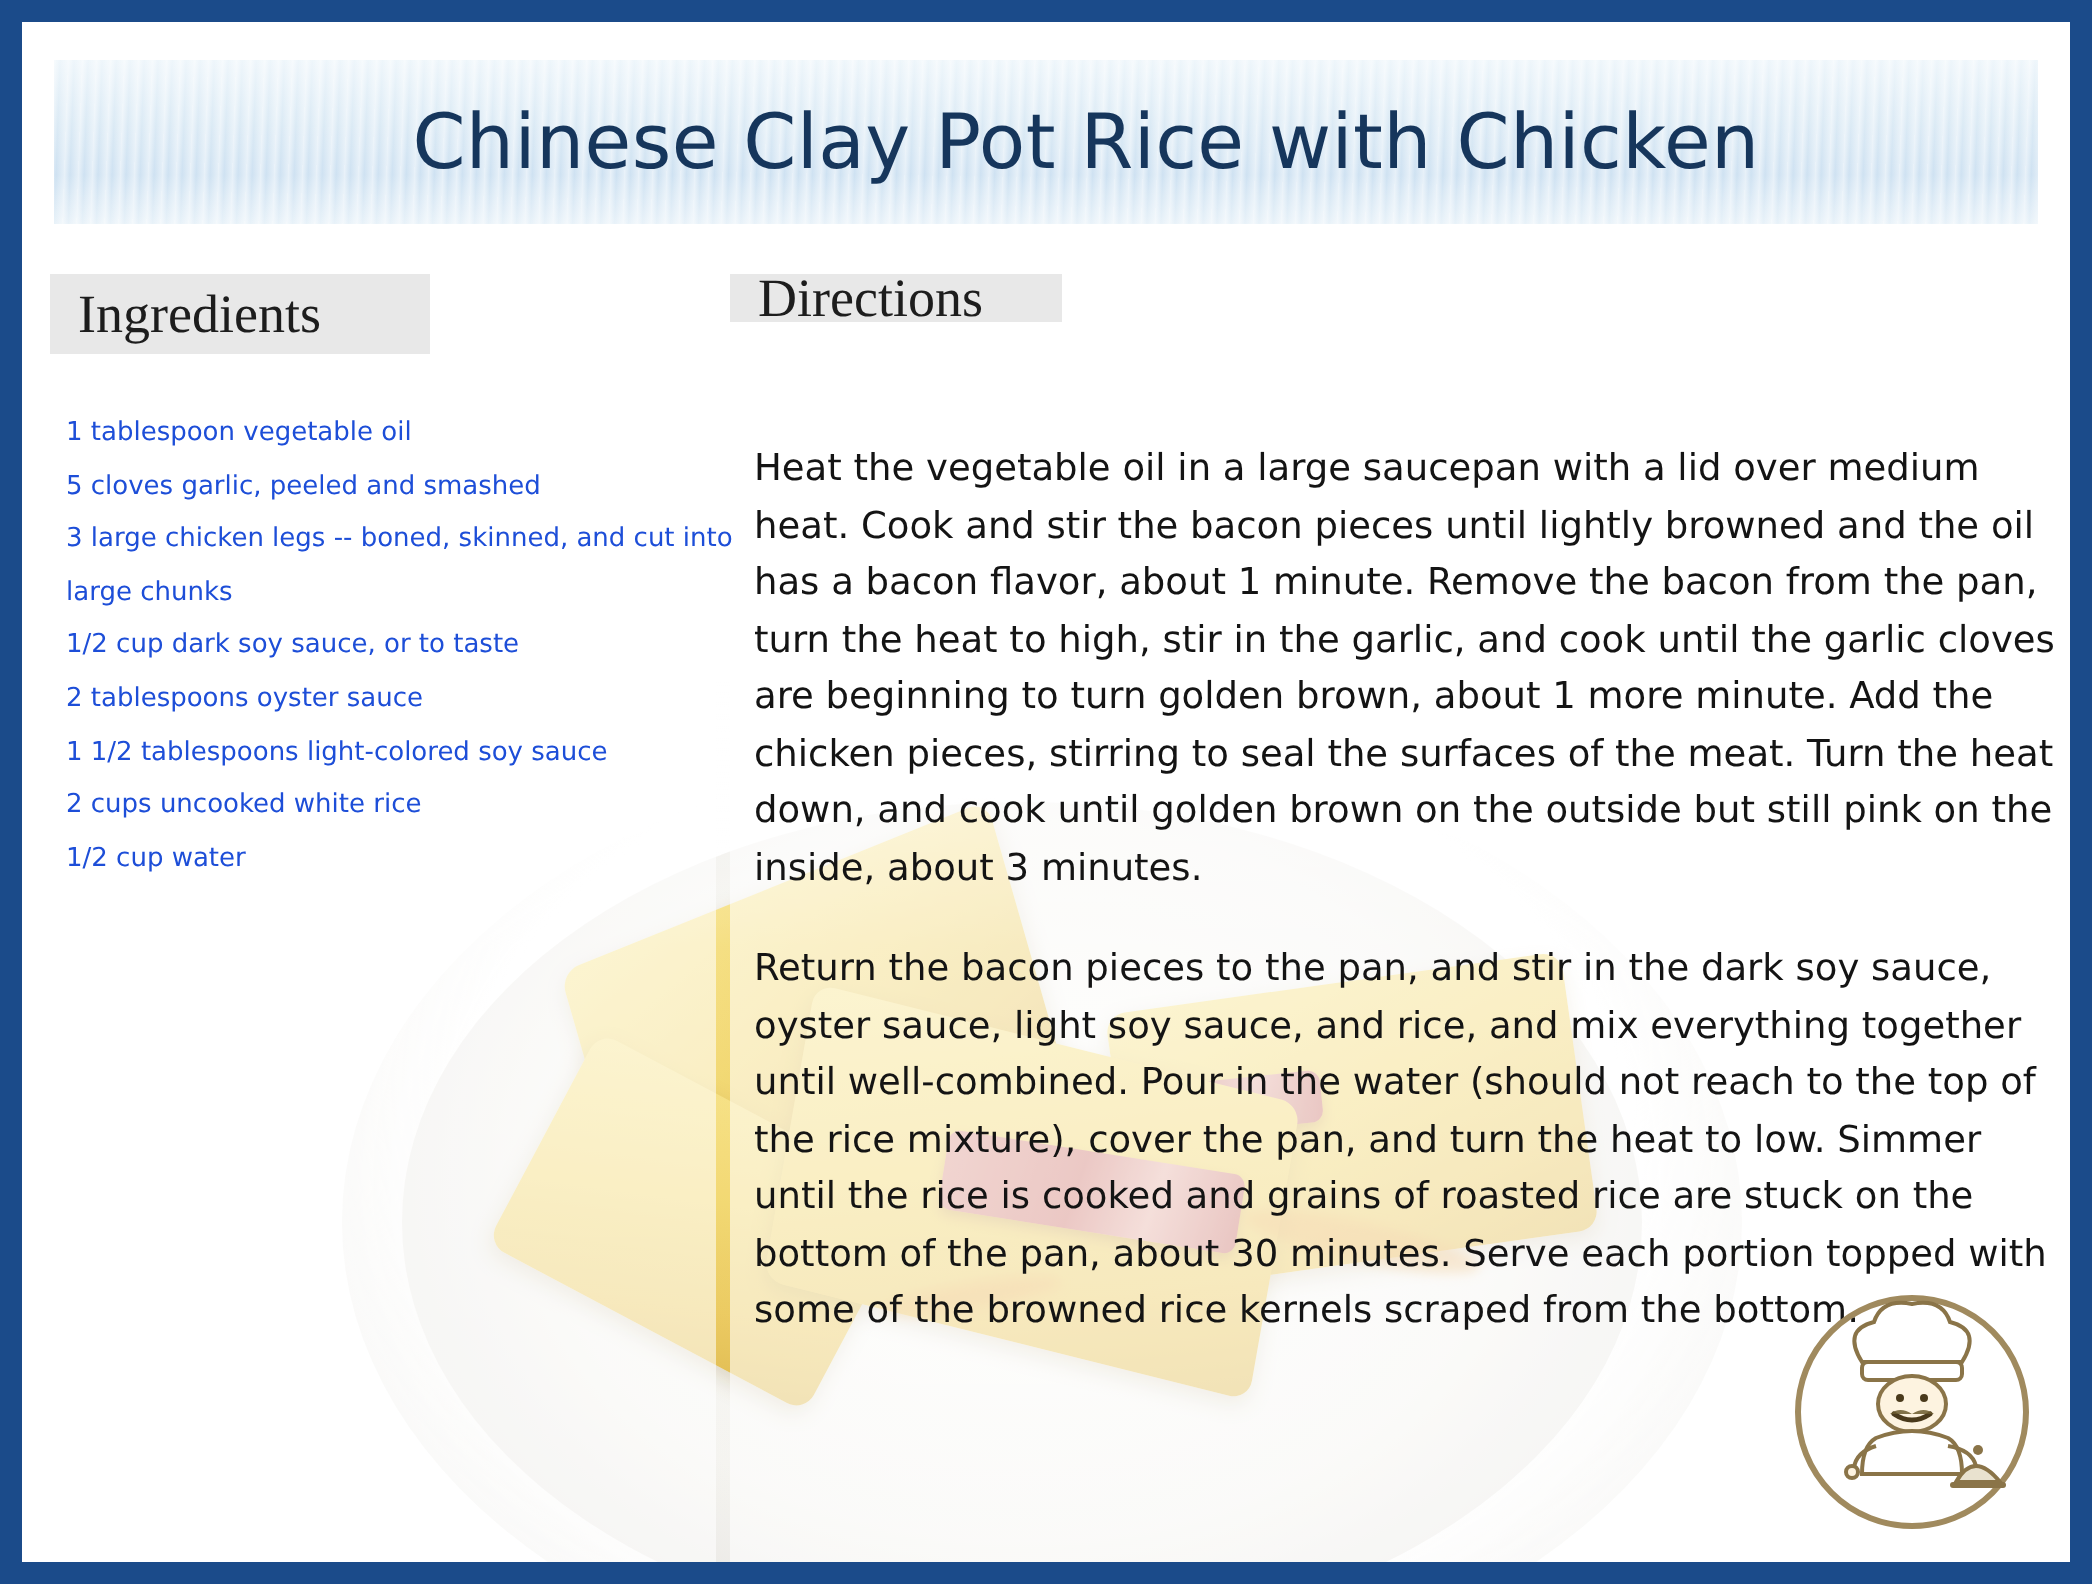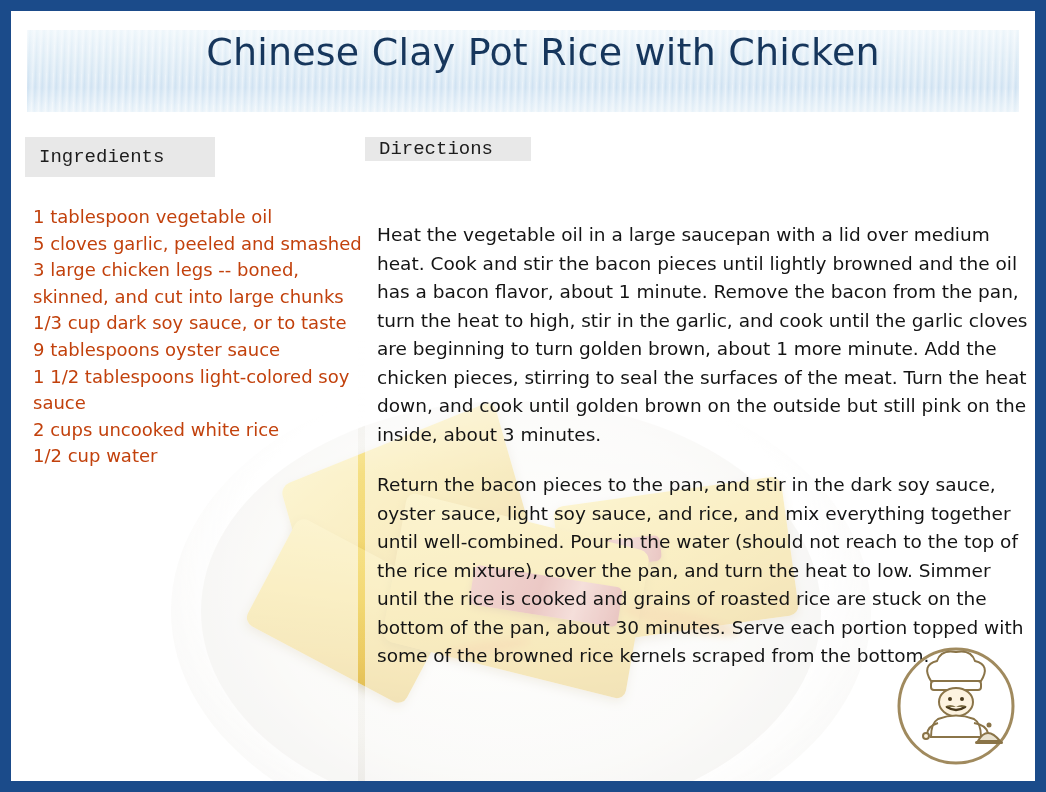--- a/index.html
+++ b/index.html
@@ -92,20 +92,21 @@
   #banner {
     position: absolute;
     left: 16px;
     top: 19px;
     width: 992px;
     height: 82px;
     background:
       repeating-linear-gradient(92deg, rgba(255,255,255,0.55) 0px, rgba(255,255,255,0.0) 3px, rgba(255,255,255,0.45) 7px),
       linear-gradient(to bottom, #eef6fb 0%, #dbeaf5 40%, #cfe2f2 70%, #e8f2f9 100%);
     display: flex;
+    align-items: center;
     justify-content: center;
     padding-left: 40px;
   }
   #title {
     font-size: 38px;
     color: #16365c;
     font-family: "DejaVu Sans", sans-serif;
     letter-spacing: 0.2px;
     white-space: nowrap;
   }
@@ -141,33 +142,33 @@
     width: 190px;
     height: 40px;
   }
   #directions-head {
     left: 354px;
     top: 126px;
     width: 166px;
     height: 24px;
   }
   .section-head .head-text {
-    font-size: 19px;
+    font-size: 27px;
     color: #1d1d1d;
-    font-family: Liberation Mono, monospace;
+    font-family: Liberation Serif, serif;
   }
 
   #ingredients-list {
     position: absolute;
     left: 22px;
     top: 193px;
     width: 340px;
-    font-size: 18px;
+    font-size: 13px;
     line-height: 26.6px;
-    color: #c2410c;
+    color: #1d4ed8;
   }
   #ingredients-list .ing-line { white-space: pre-wrap; }
 
   #directions-body {
     position: absolute;
     left: 366px;
     top: 210px;
     width: 652px;
     font-size: 18.5px;
     line-height: 28.5px;
@@ -217,22 +218,22 @@
     </div>
 
     <div class="section-head" id="directions-head">
       <span class="head-text">Directions</span>
     </div>
 
     <div id="ingredients-list">
       <div class="ing-line">1 tablespoon vegetable oil</div>
       <div class="ing-line">5 cloves garlic, peeled and smashed</div>
       <div class="ing-line">3 large chicken legs -- boned, skinned, and cut into large chunks</div>
-      <div class="ing-line">1/3 cup dark soy sauce, or to taste</div>
-      <div class="ing-line">9 tablespoons oyster sauce</div>
+      <div class="ing-line">1/2 cup dark soy sauce, or to taste</div>
+      <div class="ing-line">2 tablespoons oyster sauce</div>
       <div class="ing-line">1 1/2 tablespoons light-colored soy sauce</div>
       <div class="ing-line">2 cups uncooked white rice</div>
       <div class="ing-line">1/2 cup water</div>
     </div>
 
     <div id="directions-body">
       <p>Heat the vegetable oil in a large saucepan with a lid over medium heat. Cook and stir the bacon pieces until lightly browned and the oil has a bacon flavor, about 1 minute. Remove the bacon from the pan, turn the heat to high, stir in the garlic, and cook until the garlic cloves are beginning to turn golden brown, about 1 more minute. Add the chicken pieces, stirring to seal the surfaces of the meat. Turn the heat down, and cook until golden brown on the outside but still pink on the inside, about 3 minutes.</p>
       <p>Return the bacon pieces to the pan, and stir in the dark soy sauce, oyster sauce, light soy sauce, and rice, and mix everything together until well-combined. Pour in the water (should not reach to the top of the rice mixture), cover the pan, and turn the heat to low. Simmer until the rice is cooked and grains of roasted rice are stuck on the bottom of the pan, about 30 minutes. Serve each portion topped with some of the browned rice kernels scraped from the bottom.</p>
     </div>
 

